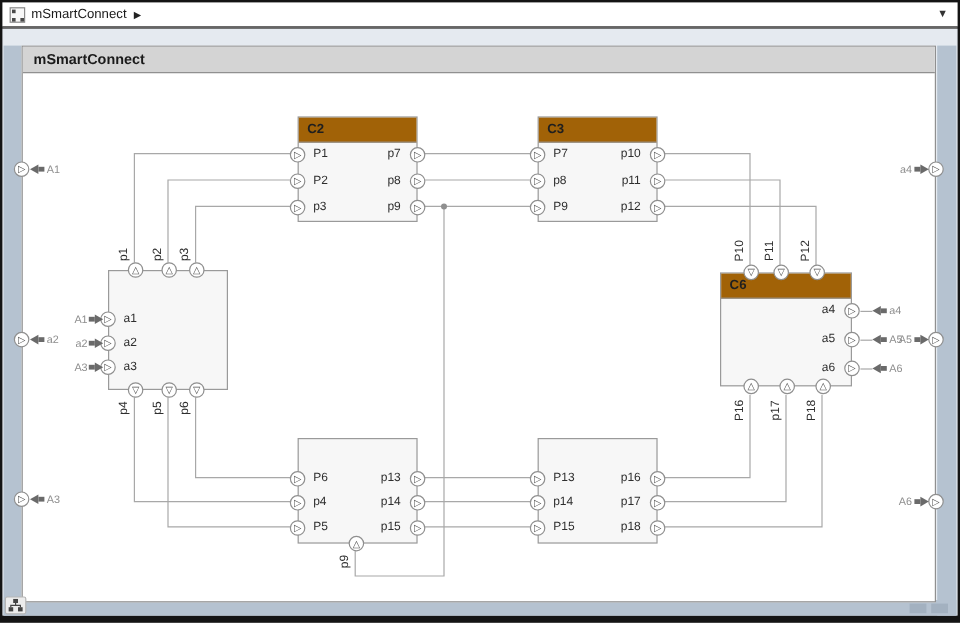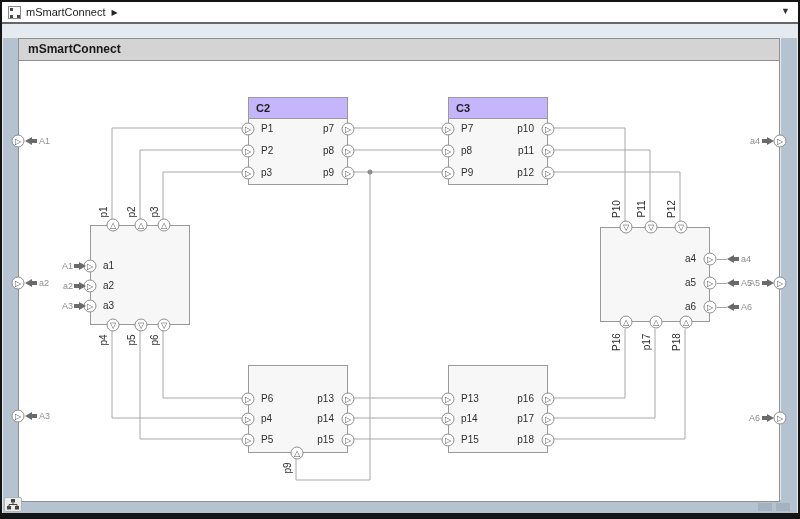--- a/index.html
+++ b/index.html
@@ -15,21 +15,21 @@
   #crumbdrop{position:absolute;right:8px;top:4px;font-size:9px;color:#333;}
   #sepline{left:2px;top:22px;width:796px;height:2px;background:#666;}
   
   #canvasbg{left:2px;top:24px;width:796px;height:489px;background:#e5eaf0;}
   .strip{background:#b5c2d0;}
   
   #outerbox{left:18px;top:38px;width:762px;height:464px;background:#ffffff;border:1px solid #909090;box-sizing:border-box;}
   #outerhead{height:21px;background:#d4d4d4;border-bottom:1px solid #909090;font-weight:bold;font-size:12px;line-height:20px;padding-left:9px;color:#1a1a1a;}
   
   .comp{position:absolute;background:#f7f7f7;border:1px solid #9a9a9a;box-sizing:border-box;}
-  .chead{position:absolute;left:0;top:0;right:0;height:21px;background:#c4b5fd;border-bottom:1px solid #9a9a9a;
+  .chead{position:absolute;left:0;top:0;right:0;height:21px;background:#a16207;border-bottom:1px solid #9a9a9a;
          font-weight:bold;font-size:11px;color:#1f1f1f;line-height:21px;padding-left:7px;box-sizing:border-box;}
   
   .pc{position:absolute;width:13px;height:13px;border-radius:50%;background:#fff;border:1px solid #8f8f8f;
       box-sizing:border-box;display:flex;align-items:center;justify-content:center;
       font-size:8px;color:#555;line-height:1;transform:translate(-50%,-50%);}
   .plab{position:absolute;font-size:10px;color:#2e2e2e;line-height:13px;white-space:nowrap;}
   .rlab{position:absolute;font-size:10px;color:#2e2e2e;white-space:nowrap;transform:translate(-50%,-50%) rotate(-90deg);line-height:10px;}
   .clab{position:absolute;font-size:9px;color:#8e8e8e;line-height:10px;white-space:nowrap;}
   
   .arr{position:absolute;width:12px;height:8px;}
@@ -201,20 +201,23 @@
       <div class="pc" style="left: -1px; top: 74px;">▷</div>
       <div class="plab" style="left: 12px; top: 67px;">P15</div>
       <div class="pc" style="left: 99px; top: 33px;">▷</div>
       <div class="plab" style="right: 13px; top: 26px;">p16</div>
       <div class="pc" style="left: 99px; top: 53px;">▷</div>
       <div class="plab" style="right: 13px; top: 46px;">p17</div>
       <div class="pc" style="left: 99px; top: 74px;">▷</div>
       <div class="plab" style="right: 13px; top: 67px;">p18</div>
     </div>
     <div class="comp" style="left: 600px; top: 227px; width: 110px; height: 95px;">
+      <div class="chead">
+        <div>C6</div>
+      </div>
       <div class="pc" style="left: 109px; top: 31px;">▷</div>
       <div class="plab" style="right: 13px; top: 24px;">a4</div>
       <div class="stub" style="left: 116px; top: 31px; width: 10px;"></div>
       <div class="arr l" style="left: 126px; top: 27px;">
         <div class="tri"></div>
         <div class="tail"></div>
       </div>
       <div class="clab" style="left: 140px; top: 26px;">a4</div>
       <div class="pc" style="left: 109px; top: 55px;">▷</div>
       <div class="plab" style="right: 13px; top: 48px;">a5</div>

